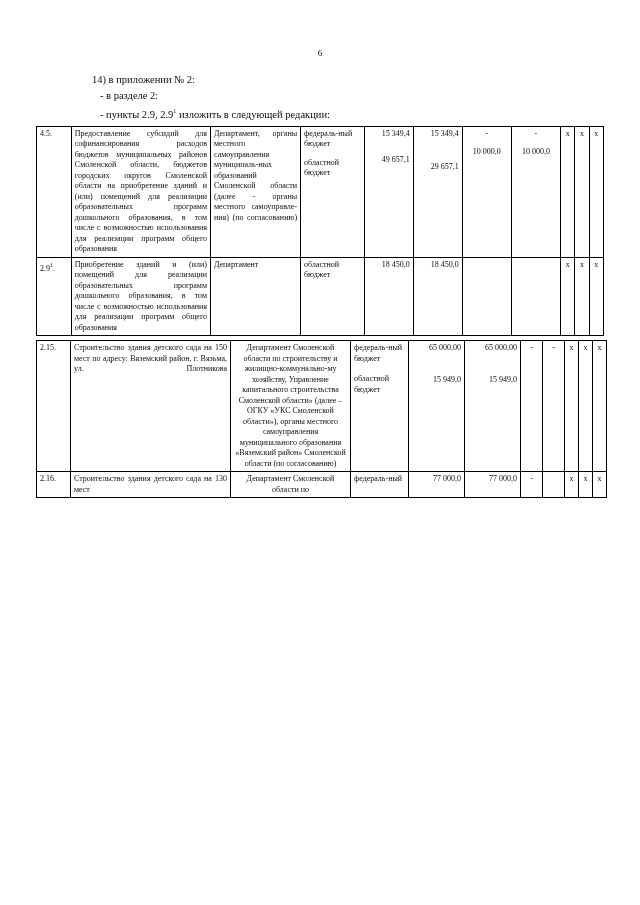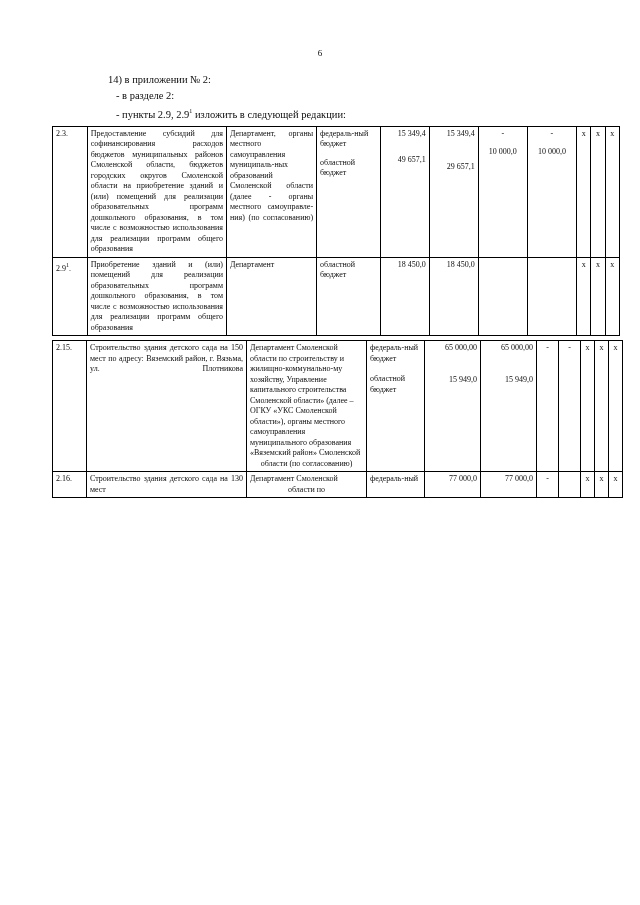--- a/index.html
+++ b/index.html
@@ -20,21 +20,21 @@
     position: absolute;
     top: 48px;
     left: 0;
     width: 640px;
     text-align: center;
     font-size: 9px;
   }
   .content {
     position: absolute;
     top: 72px;
-    left: 52px;
+    left: 36px;
     width: 568px;
   }
   .para {
     font-size: 10.5px;
     line-height: 15px;
     margin: 0 0 1px 0;
     padding-left: 56px;
     white-space: nowrap;
   }
   .para.indent2 {
@@ -62,21 +62,21 @@
   td.c-name {
     text-align: justify;
     text-align-last: justify;
     hyphens: auto;
   }
   td.c-exec {
     text-align: justify;
     text-align-last: justify;
   }
   td.c-exec.center {
-    text-align: left;
+    text-align: center;
     text-align-last: center;
   }
   td.c-src {
     text-align: left;
   }
   td.c-sum {
     text-align: right;
   }
   td.c-dash {
     text-align: center;
@@ -117,21 +117,21 @@
         <col style="width:48px">
         <col style="width:48px">
         <col style="width:48px">
         <col style="width:48px">
         <col style="width:14px">
         <col style="width:14px">
         <col style="width:14px">
       </colgroup>
       <tbody>
         <tr>
-          <td class="c-num">2.3.</td>
+          <td class="c-num">4.5.</td>
           <td class="c-name">Предоставление субсидий для софинансирования расходов бюджетов муниципальных районов Смоленской области, бюджетов городских округов Смоленской области на приобретение зданий и (или) помещений для реализации образовательных программ дошкольного образования, в том числе с возможностью использования для реализации программ общего образования</td>
           <td class="c-exec">Департамент, органы местного самоуправления муниципаль-ных образований Смоленской области (далее - органы местного самоуправле-ния) (по согласованию)</td>
           <td class="c-src">
             <span class="line">федераль-ный бюджет</span>
             <span class="line" style="margin-top:8px;">областной бюджет</span>
           </td>
           <td class="c-sum">
             <span class="line">15 349,4</span>
             <span class="line" style="margin-top:16px;">49 657,1</span>
           </td>

